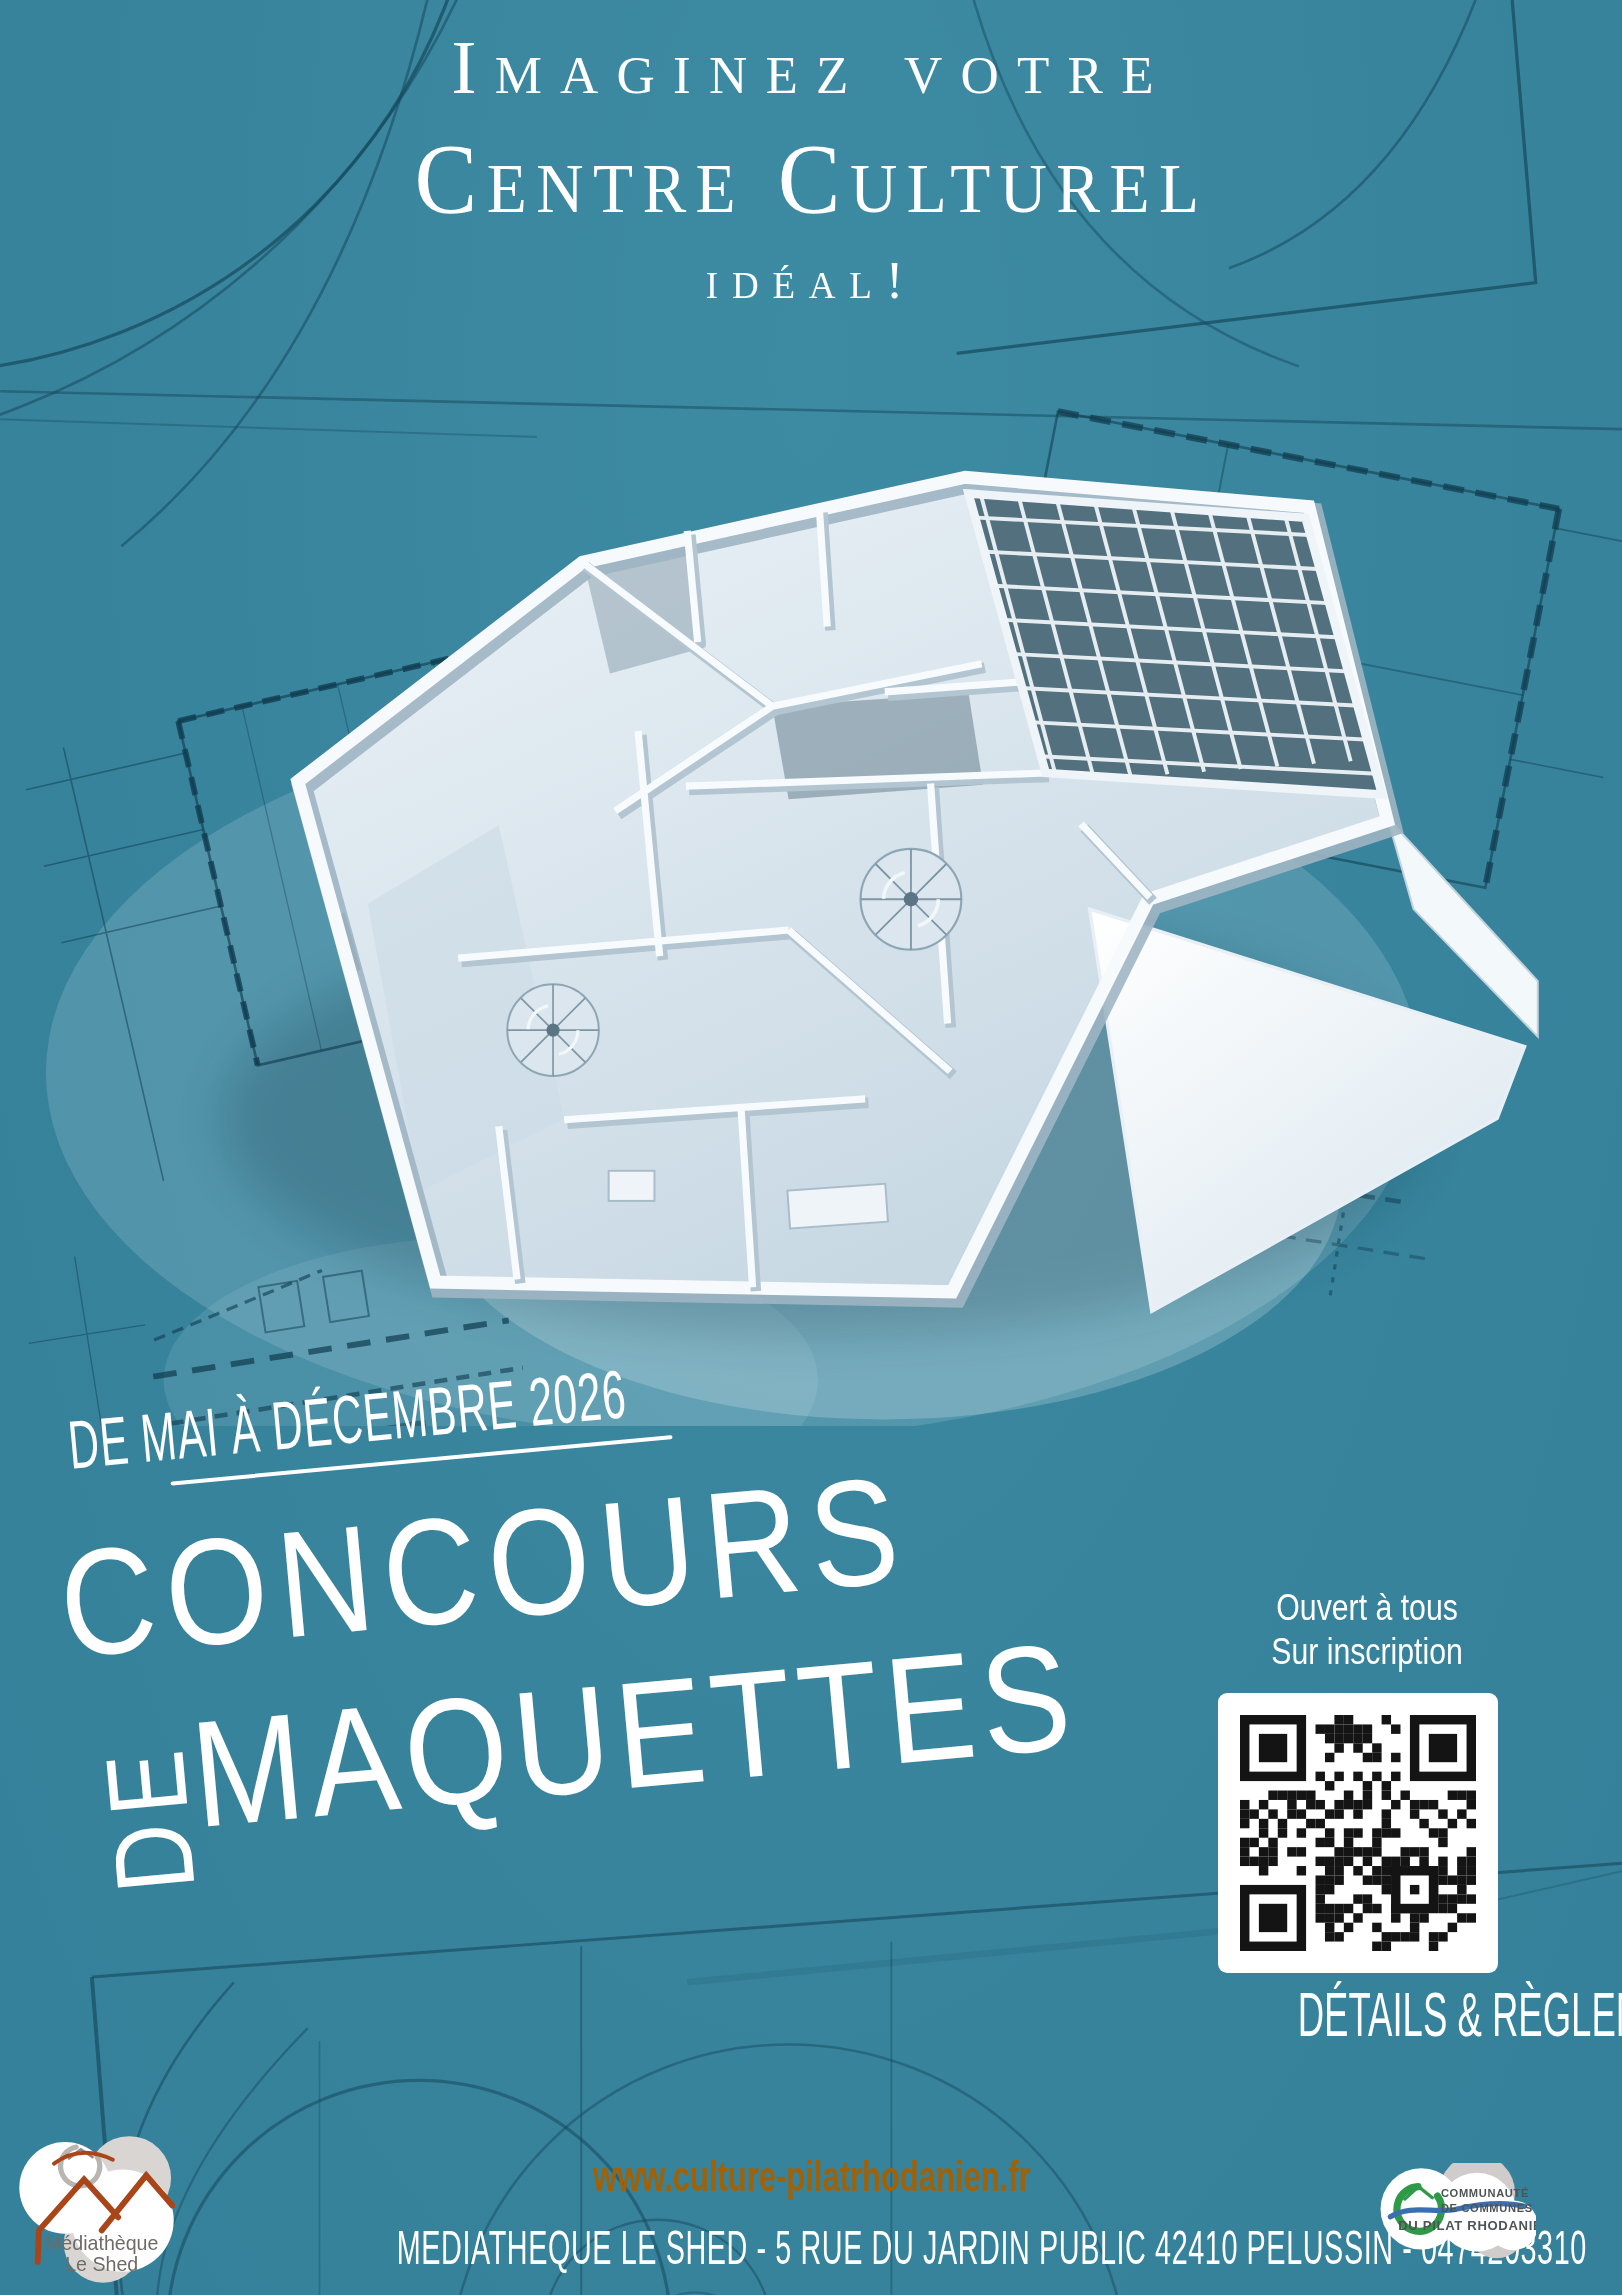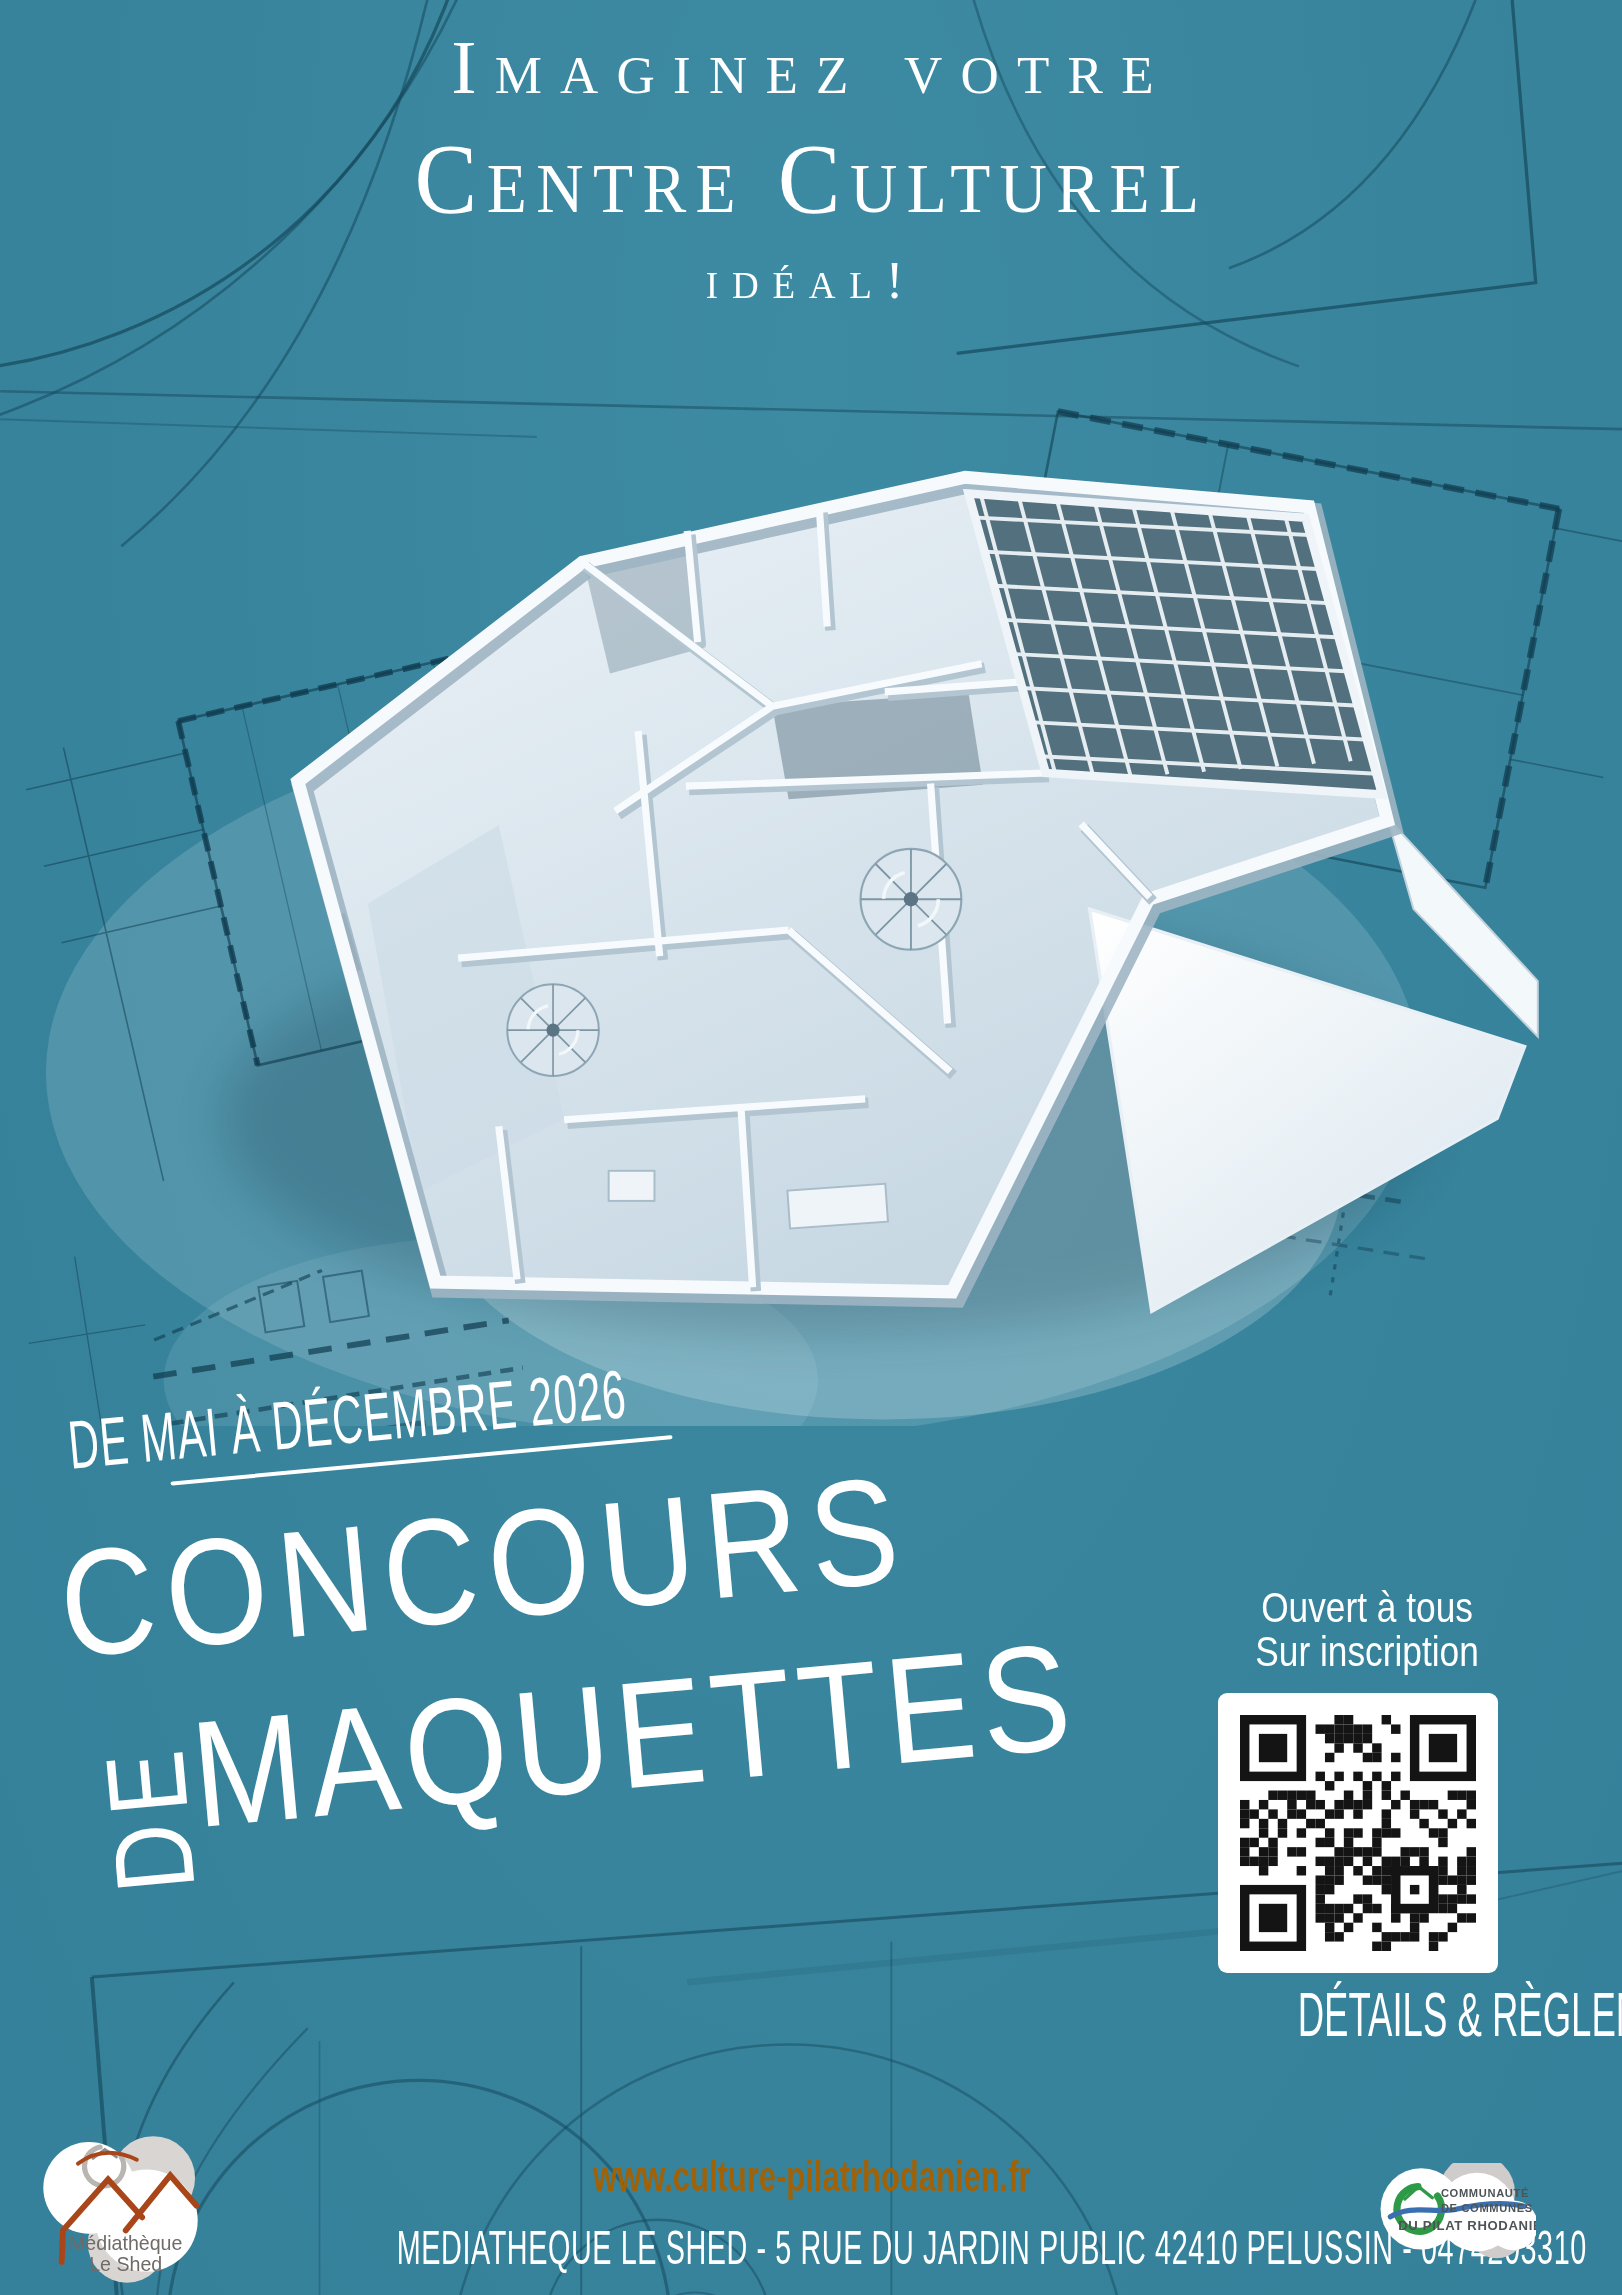--- a/index.html
+++ b/index.html
@@ -20,31 +20,31 @@
   .cond-c{display:inline-block;transform-origin:center center;white-space:nowrap;}
   .date-block{position:absolute;left:65px;top:1406px;color:#fff;transform:rotate(-5.3deg);transform-origin:left top;z-index:3;}
   .date-text{font-size:68px;transform:scaleX(.62);letter-spacing:.02em;}
   .date-underline{width:504px;height:4.6px;background:#ffffff;border-radius:2.6px;margin:6.5px 0 0 98px;}
   .headline{position:absolute;left:54px;top:1530px;color:#fff;transform:rotate(-5.2deg);transform-origin:left top;z-index:3;}
   .hl-row1{font-size:151px;line-height:1;transform:scaleX(.87);transform-origin:left center;letter-spacing:.08em;}
   .hl-row2{position:relative;margin-top:30px;height:216px;}
   .hl-de{position:absolute;left:-18.3px;top:58px;font-size:111px;line-height:1;letter-spacing:.10em;
          transform:rotate(-90deg) scaleX(.85);transform-origin:center center;}
   .hl-maq{position:absolute;left:116px;top:0;font-size:151px;line-height:1;transform:scaleX(.88);transform-origin:left center;letter-spacing:.05em;}
-  .signup{position:absolute;left:1197px;top:1586px;width:340px;text-align:center;color:#fff;z-index:3;font-size:42px;line-height:44px;font-weight:500;}
+  .signup{position:absolute;left:1197px;top:1586px;width:340px;text-align:center;color:#fff;z-index:3;font-size:36px;line-height:44px;font-weight:500;}
   .qr-panel{position:absolute;left:1218px;top:1693px;width:280px;height:280px;background:#ffffff;border-radius:9.2px;z-index:3;
             display:flex;align-items:center;justify-content:center;}
   .details{position:absolute;left:1145px;top:1983px;width:445px;text-align:center;color:#fff;font-size:63px;line-height:1;z-index:3;}
   .details .cond-c{transform:scaleX(.58);}
   .footer-url{position:absolute;left:0;right:0;top:2152px;text-align:center;color:#a16207;font-size:43px;z-index:3;}
   .footer-url .cond-c{transform:scaleX(.72);font-weight:700;}
   .footer-addr{position:absolute;left:0;right:0;top:2220px;text-align:center;color:#ffffff;font-size:48px;z-index:3;}
   .footer-addr .cond-c{transform:scaleX(.60);letter-spacing:.02em;}
   .logo{position:absolute;z-index:4;}
-  .logo-shed{left:42px;top:2132px;width:157px;height:164px;}
+  .logo-shed{left:18px;top:2132px;width:157px;height:164px;}
   .logo-cc{left:1372px;top:2163px;width:164px;height:105px;}
 </style>
 </head>
 <body>
 
 <svg class="layer" width="1623" height="2295" viewBox="0 0 2480 3508" style="z-index:1">
   <g fill="none" stroke="#15485c">
     <circle cx="-140" cy="-310" r="880" stroke-width="5" opacity=".7"></circle>
     <circle cx="-430" cy="-540" r="1250" stroke-width="4" opacity=".55"></circle>
     <path d="M 655,-10 Q 520,560 185,835" stroke-width="4" opacity=".55"></path>

